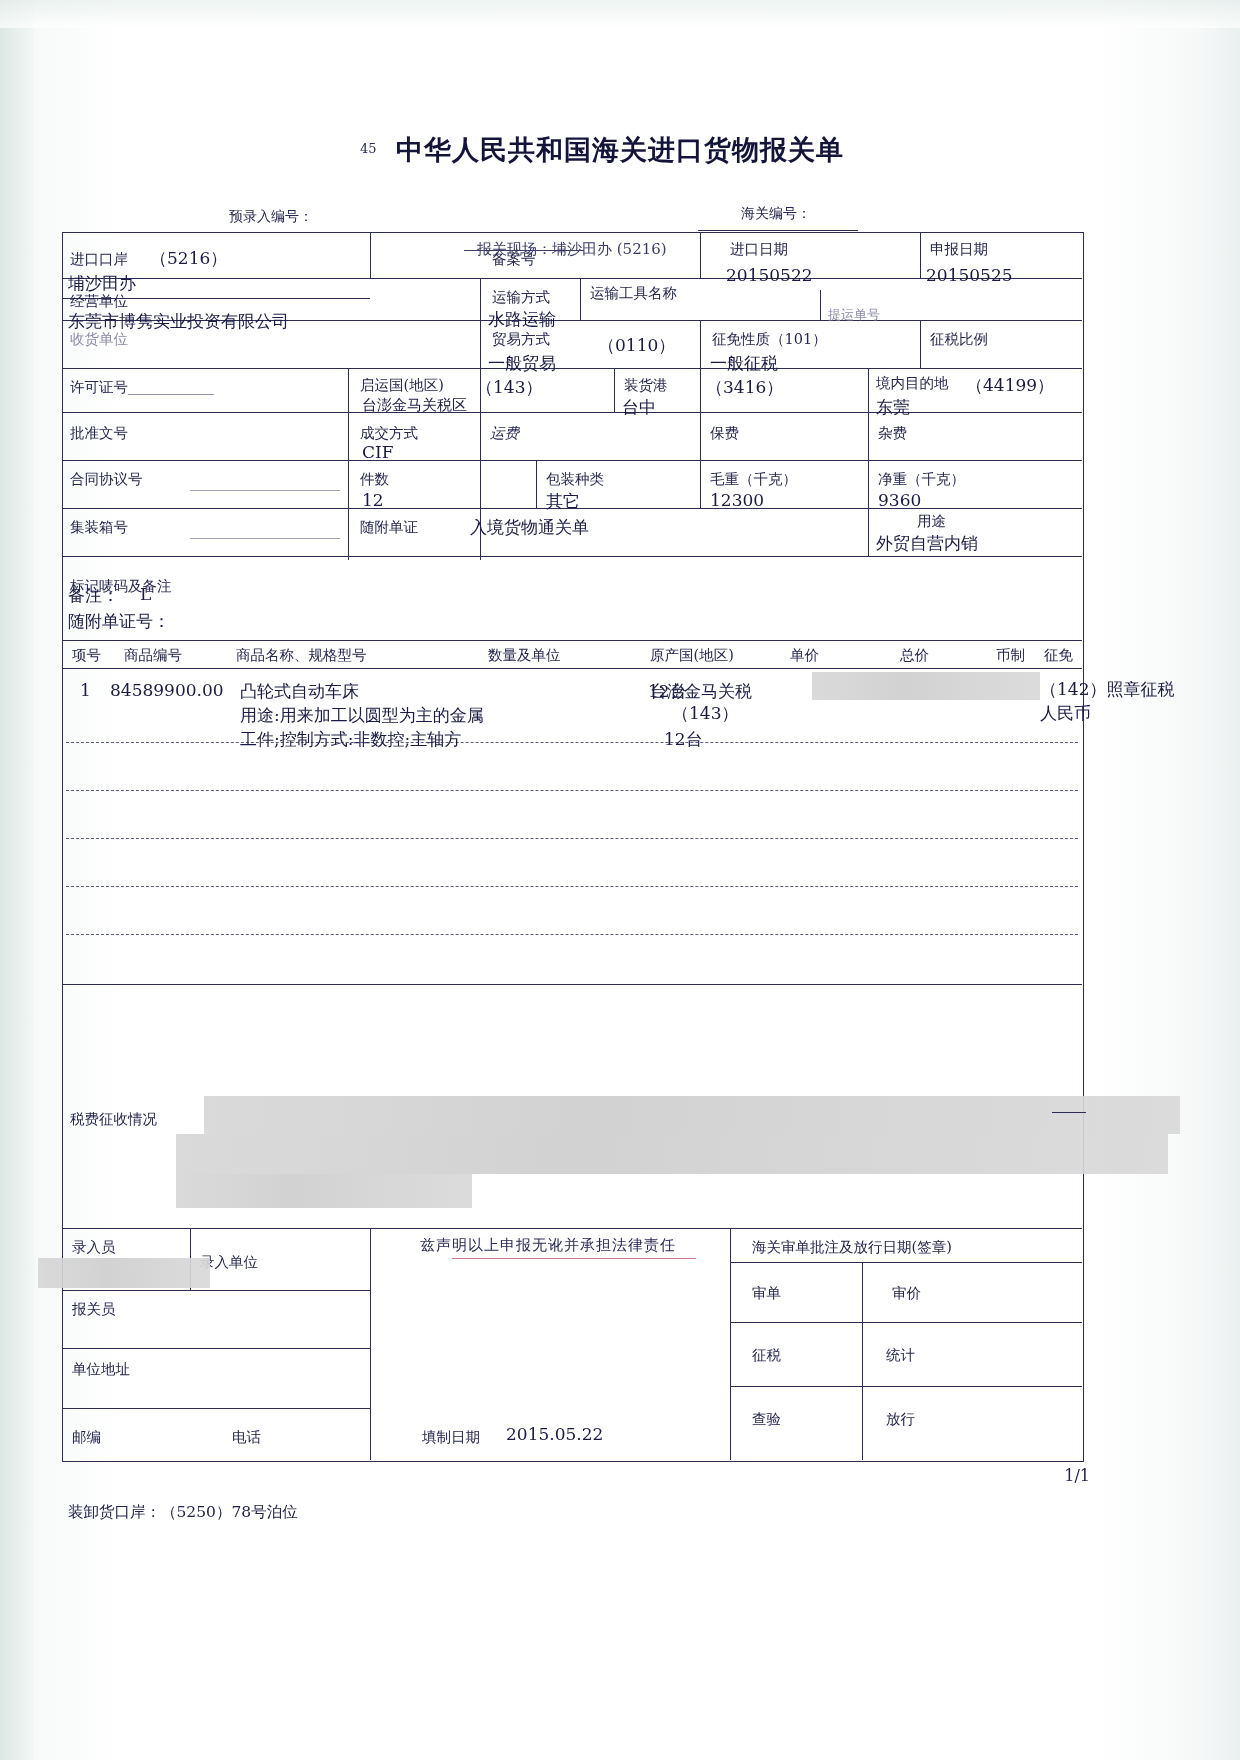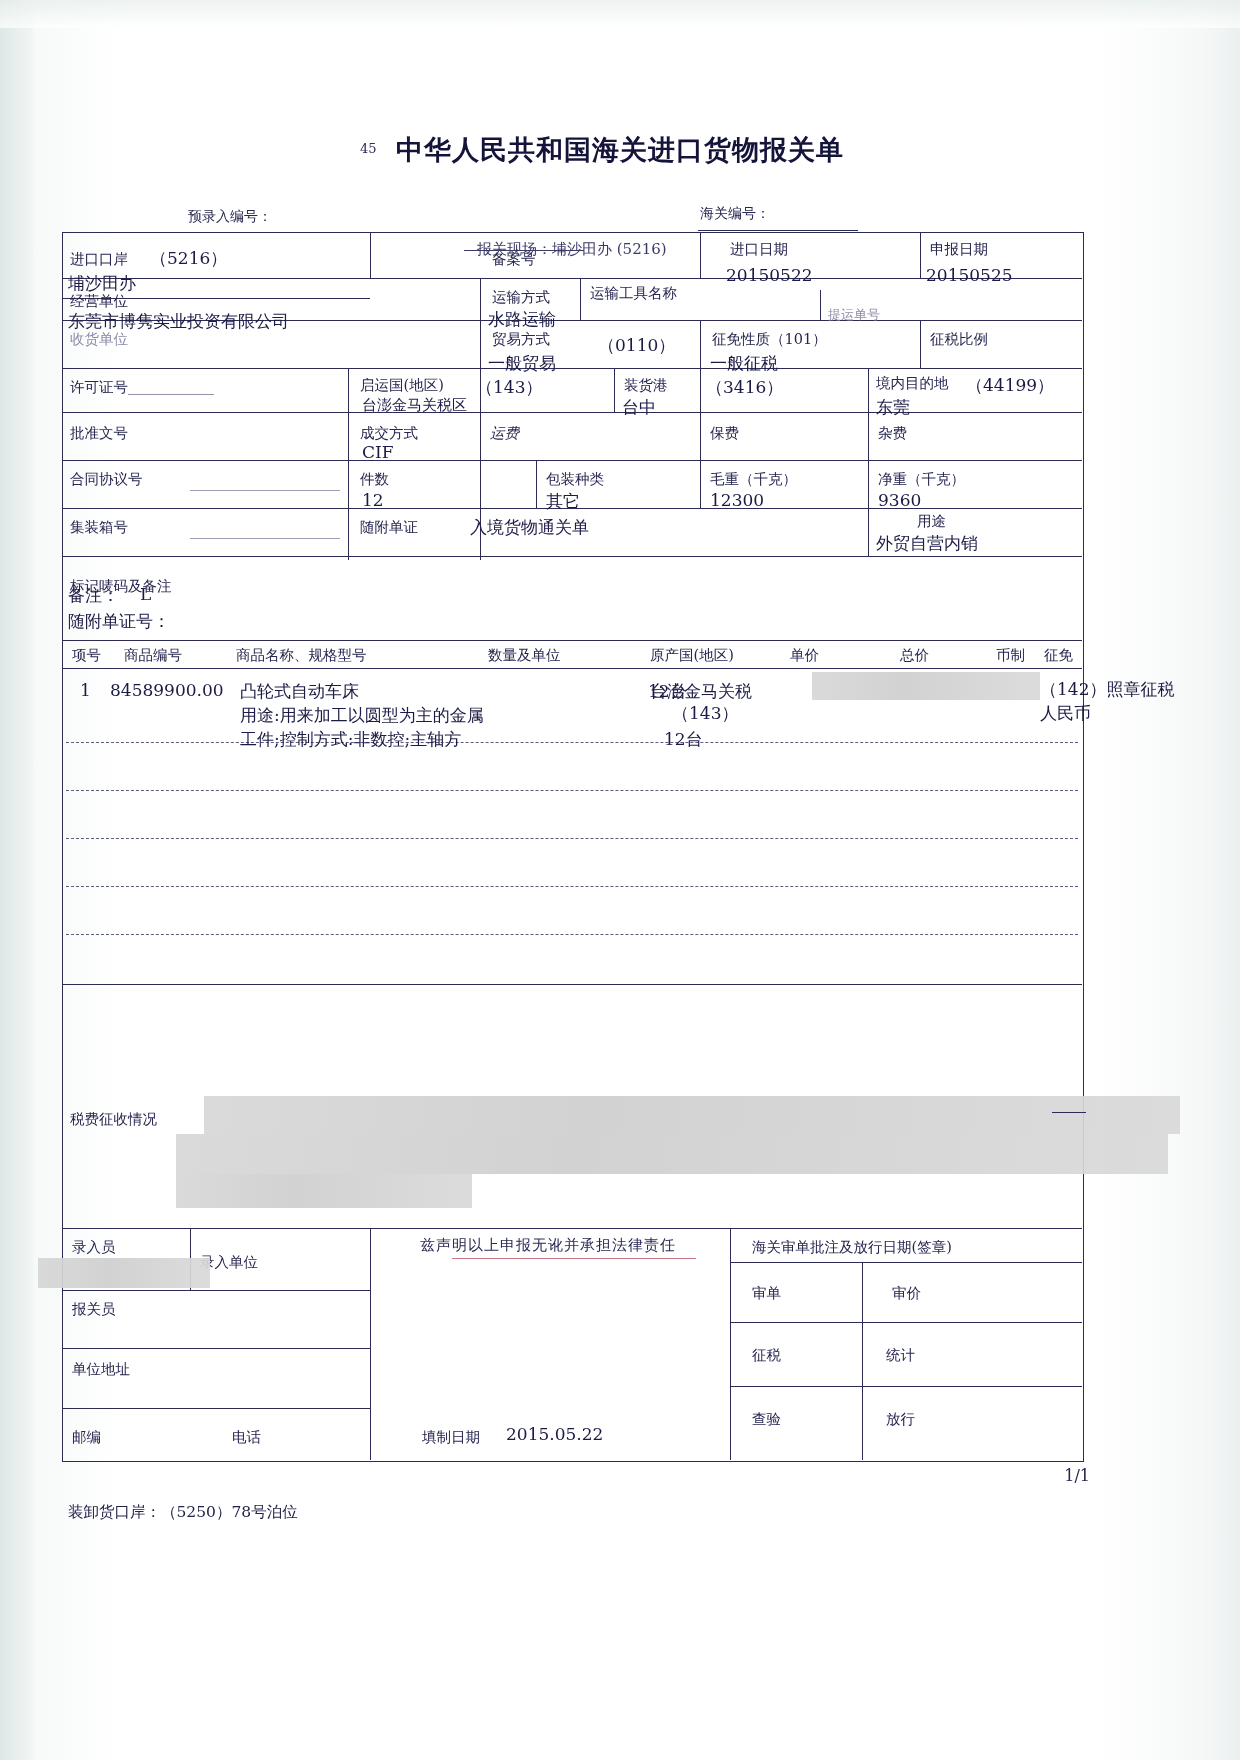--- a/index.html
+++ b/index.html
@@ -59,20 +59,21 @@
     font-size: 13px;
     color: #2a2a5a;
   }
 
   
   .pre-label {
     position: absolute;
     font-size: 14px;
     color: #26264f;
     white-space: nowrap;
+    margin-left: 41px;
   }
   #pre-record { left: 188px; top: 208px; }
   #pre-record-line {
     position: absolute; left: 186px; top: 232px; width: 180px;
     border-bottom: 1px solid #2c2c55;
   }
   #customs-no { left: 700px; top: 205px; }
   #customs-no-line {
     position: absolute; left: 698px; top: 230px; width: 160px;
     border-bottom: 1px solid #2c2c55;

